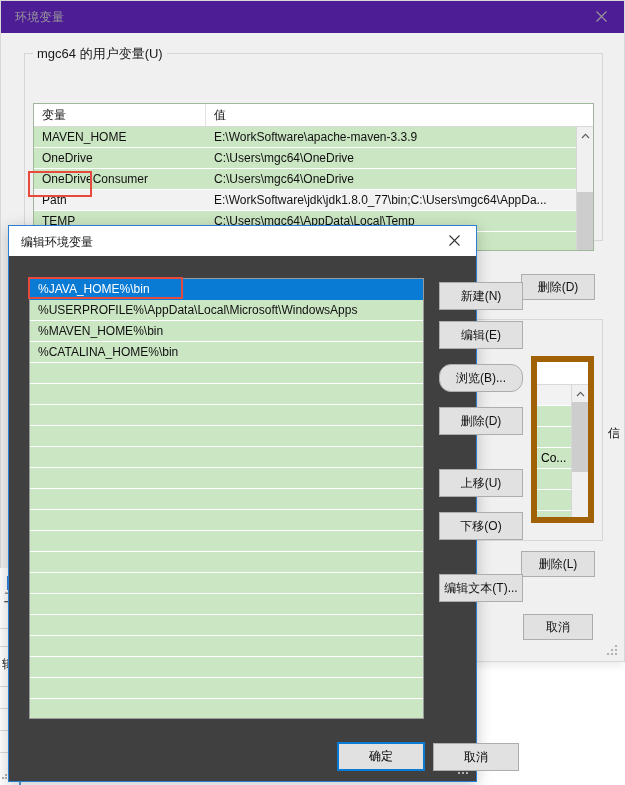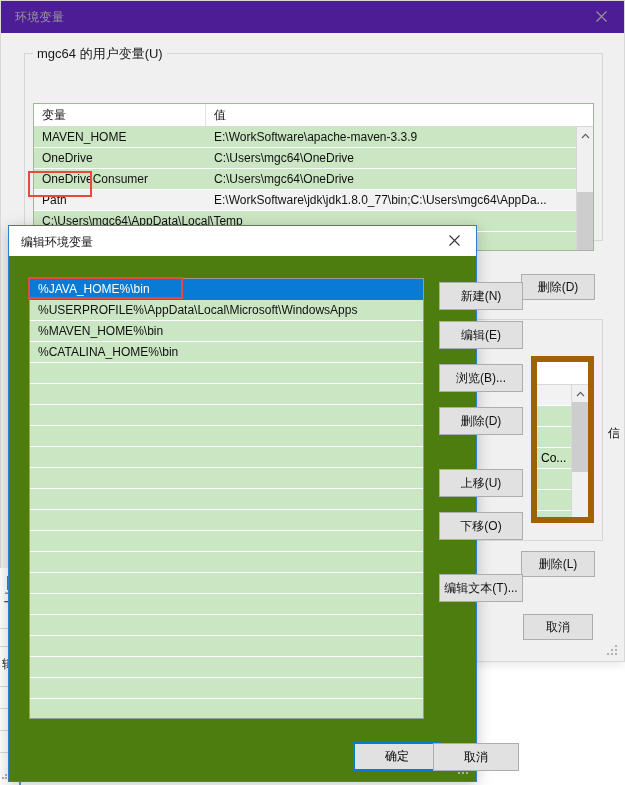--- a/index.html
+++ b/index.html
@@ -327,21 +327,21 @@
     height: 10px;
   }
 
   
   #edit-window {
     position: absolute;
     left: 8px;
     top: 225px;
     width: 469px;
     height: 557px;
-    background: #4d7c0f;
+    background: #404040;
     border: 1px solid #2a7fd4;
     box-sizing: border-box;
     box-shadow: 0 3px 14px rgba(0,0,0,0.22);
   }
   #edit-titlebar {
     position: absolute;
     left: 0; top: 0;
     width: 100%;
     height: 30px;
     background: #ffffff;
@@ -406,42 +406,41 @@
     box-sizing: border-box;
     font-size: 12px;
     color: #111;
     display: flex;
     align-items: center;
     justify-content: center;
     cursor: default;
   }
   #eb-new    { top: 56px; }
   #eb-edit   { top: 95px; }
-  #eb-browse { top: 138px; }
+  #eb-browse { top: 138px; border-radius: 12px; }
   #eb-delete { top: 181px; }
   #eb-up     { top: 243px; }
   #eb-down   { top: 286px; }
   #eb-text   { top: 348px; }
 
   
   #btn-ok {
     position: absolute;
     left: 337px;
     top: 742px;
     width: 88px;
     height: 29px;
     background: #e1e1e1;
     border: 2px solid #0a7bd4;
     box-sizing: border-box;
     font-size: 12px;
     display: flex;
     align-items: center;
     justify-content: center;
     cursor: default;
-    margin-left: 16px;
   }
   #btn-cancel {
     position: absolute;
     left: 433px;
     top: 743px;
     width: 86px;
     height: 28px;
     background: #e1e1e1;
     border: 1px solid #adadad;
     box-sizing: border-box;
@@ -493,20 +492,21 @@
       </div>
       <div class="var-row">
         <div class="cell name">OneDriveConsumer</div>
         <div class="cell value">C:\Users\mgc64\OneDrive</div>
       </div>
       <div class="var-row selected">
         <div class="cell name">Path</div>
         <div class="cell value">E:\WorkSoftware\jdk\jdk1.8.0_77\bin;C:\Users\mgc64\AppDa...</div>
       </div>
       <div class="var-row">
+        <div class="cell name">TEMP</div>
         <div class="cell value">C:\Users\mgc64\AppData\Local\Temp</div>
       </div>
       <div class="var-row">
         <div class="cell name">TMP</div>
         <div class="cell value">C:\Users\mgc64\AppData\Local\Temp</div>
       </div>
 
       <div id="var-scroll">
         <div class="sb-arrow">
           <svg width="9" height="6" viewBox="0 0 9 6">

